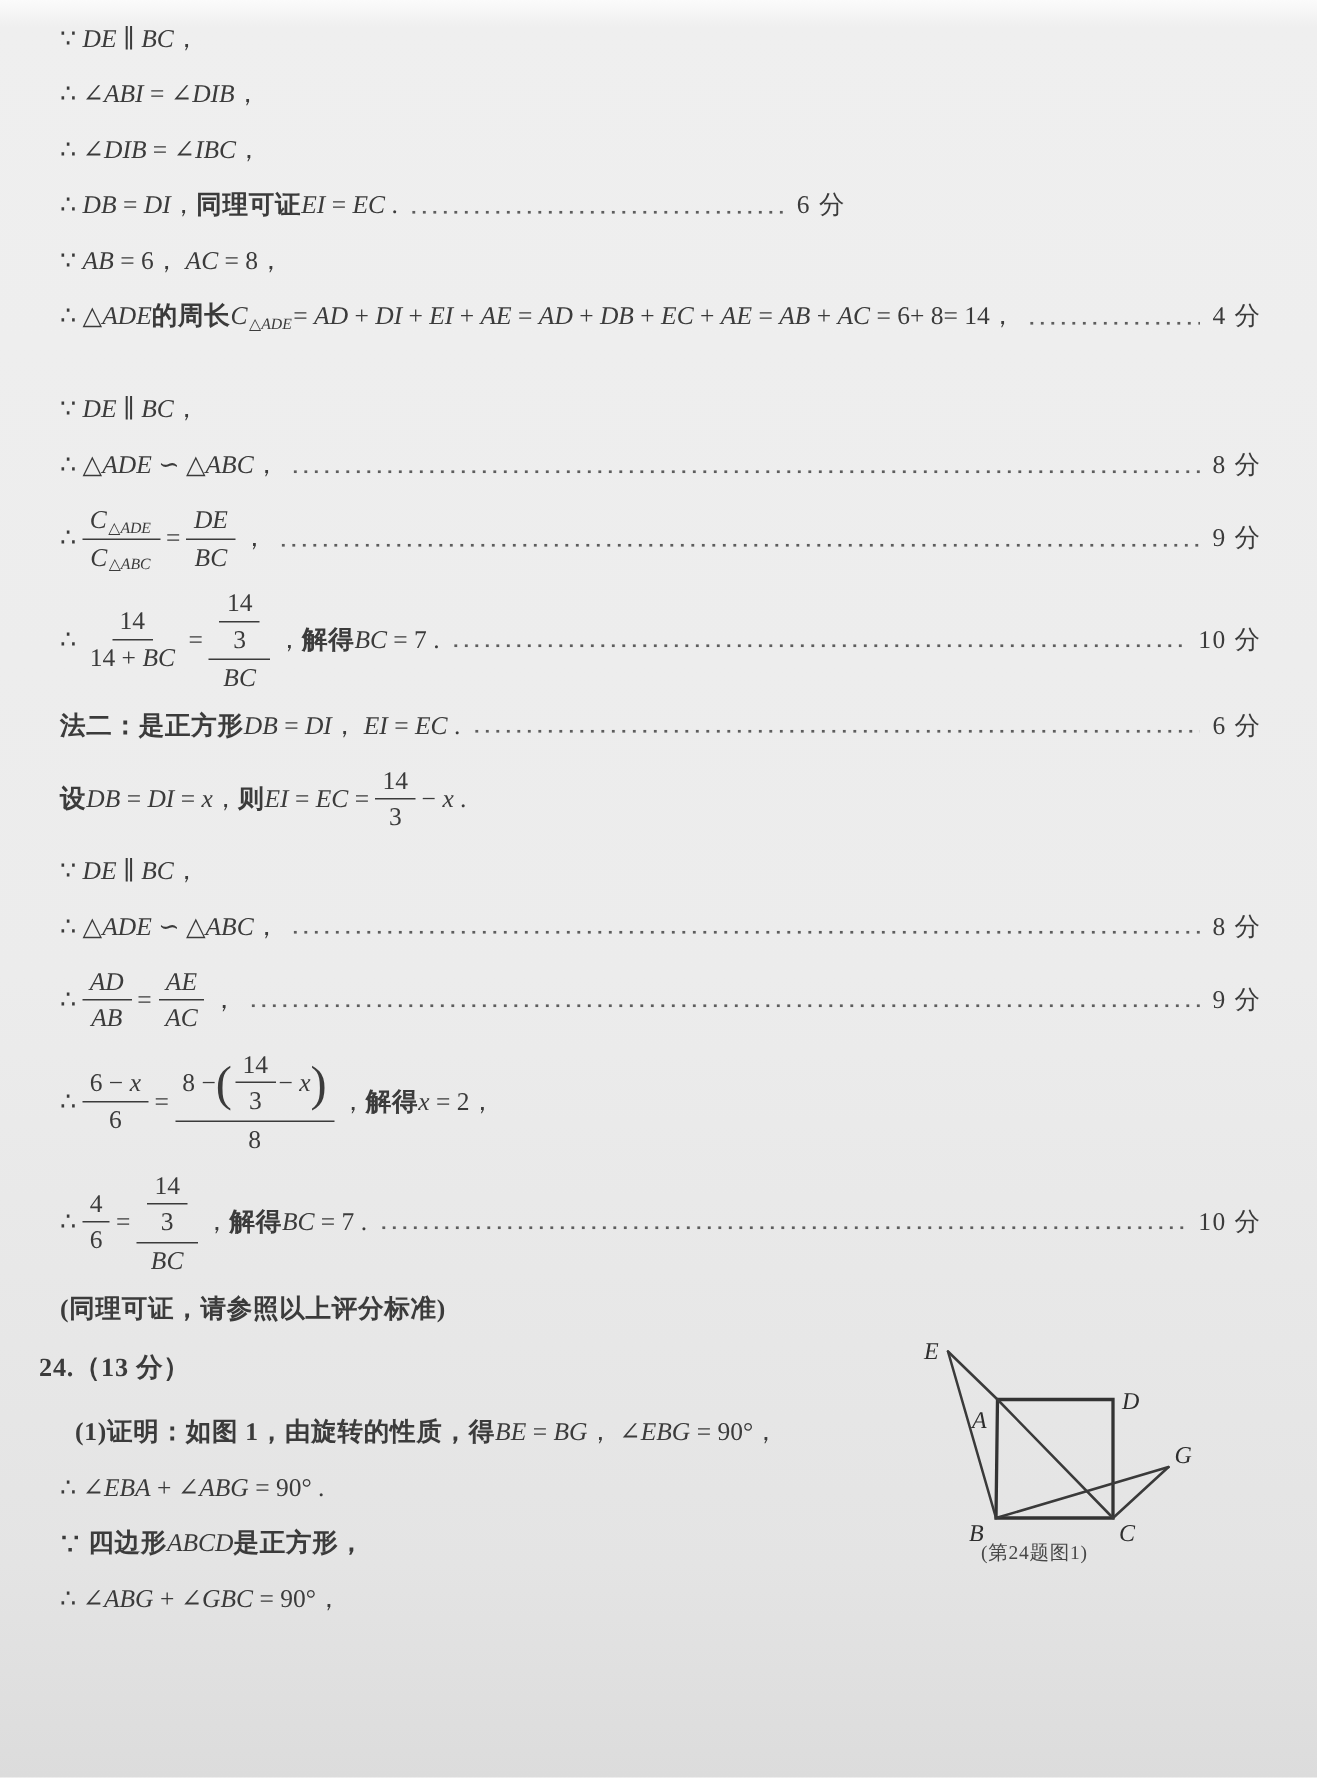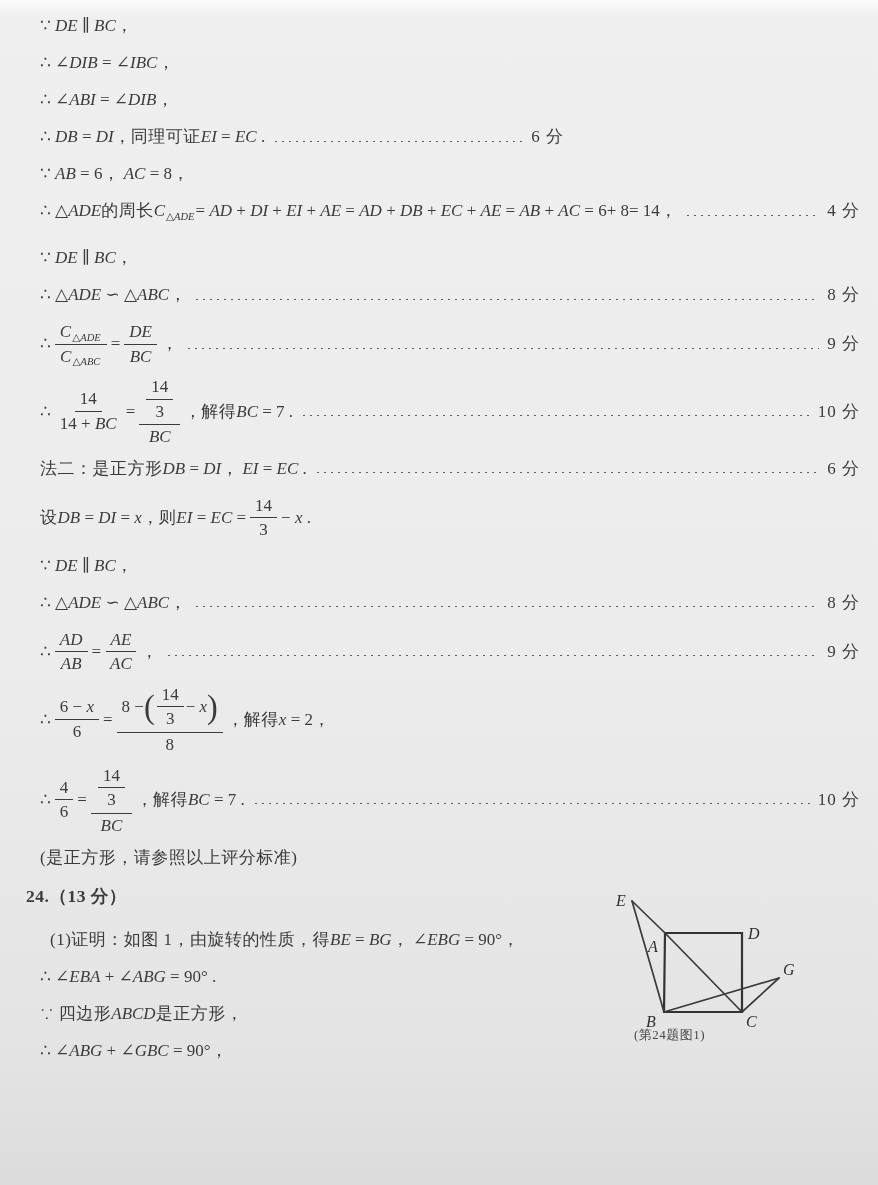--- a/index.html
+++ b/index.html
@@ -3,73 +3,73 @@
 <meta charset="utf-8">
 <style>
   html,body{margin:0;padding:0;}
   body{
     width:878px;height:1185px;overflow:hidden;
     background:linear-gradient(180deg,#fbfbfb 0,#efefef 18px,#ececec 55%,#e4e4e4 88%,#dcdcdc 100%);
     font-family:"Liberation Serif","DejaVu Serif",serif;
     color:#3b3b3b;
     position:relative;
   }
-  .doc{position:relative;padding:14px 18px 0 40px;}
+  .doc{position:relative;padding:14px 37px 0 40px;}
   .line{
     display:flex;align-items:center;min-height:24px;margin-bottom:13px;
     font-size:17px;line-height:1.25;white-space:nowrap;
   }
   .line .m i{font-style:italic;}
   .line .m,.line .zh{display:inline-block;}
-  .zh{letter-spacing:0.5px;}
+  .zh{letter-spacing:0.5px;font-weight:bold;}
   .mb-sm{margin-bottom:6px;}
   .mb-8{margin-bottom:8px;}
   .mb-12{margin-bottom:12px;}
   .mb-16{margin-bottom:16px;}
   .mb-18{margin-bottom:18px;}
-  .mb-lg{margin-bottom:23px;}
+  .mb-lg{margin-bottom:38px;}
   .q-head{font-weight:bold;margin-left:-14px;font-size:17.5px;text-align:center;}
   .indent1{margin-left:10px;}
   .frac{display:inline-flex;flex-direction:column;align-items:center;margin:2px 4px;vertical-align:middle;}
   .frac .num{padding:0 5px 2px;border-bottom:1.4px solid #3b3b3b;text-align:center;display:flex;align-items:center;justify-content:center;line-height:1.15;}
   .frac .den{padding:2px 5px 0;text-align:center;display:flex;align-items:center;justify-content:center;line-height:1.15;}
   .frac .frac{margin:1px 2px;}
   .sub{font-size:10.5px;transform:translateY(6px);display:inline-block;margin:0 1px 0 1px;}
   .dots{
     flex:1 1 auto;height:3px;margin:8px 8px 0 8px;align-self:center;
     background-image:radial-gradient(circle 1.1px at 3px 50%,#5d5d5d 90%,rgba(0,0,0,0));
     background-size:7px 3px;background-repeat:repeat-x;
   }
   .dots-fixed{flex:0 0 auto;}
   .score{white-space:nowrap;letter-spacing:1px;}
   .paren{display:inline-flex;align-items:center;}
   .paren .pr{font-size:190%;font-weight:300;transform:scaleY(1.02);line-height:1;color:#3b3b3b;}
   .paren .pc{display:inline-flex;align-items:center;}
   .figure{position:absolute;left:578px;top:868px;width:298px;height:195px;}
   .figure svg{display:block;}
   .fig-caption{
-    position:absolute;left:56px;top:158px;width:170px;text-align:left;
+    position:absolute;left:76px;top:158px;width:170px;text-align:left;
     font-size:13px;color:#474747;letter-spacing:0.5px;
   }
   svg text.vlabel{font-family:"Liberation Serif","DejaVu Serif",serif;font-style:italic;font-size:16px;fill:#2e2e2e;}
   svg .seg{stroke:#3a3a3a;stroke-width:1.7;fill:none;stroke-linecap:round;}
   svg .sq{stroke:#333;stroke-width:2.2;fill:none;stroke-linejoin:miter;}
 </style>
 </head>
 <body>
 
 <div class="doc" id="doc">
     <div class="line">
       <span class="m">∵ <i>DE</i> ∥ <i>BC</i>，</span>
     </div>
     <div class="line">
+      <span class="m">∴ ∠<i>ABI</i> = ∠<i>DIB</i>，</span>
+    </div>
+    <div class="line">
       <span class="m">∴ ∠<i>DIB</i> = ∠<i>IBC</i>，</span>
-    </div>
-    <div class="line">
-      <span class="m">∴ ∠<i>ABI</i> = ∠<i>DIB</i>，</span>
     </div>
     <div class="line">
       <span class="m">∴ <i>DB</i> = <i>DI</i>，</span>
       <span class="zh"> 同理可证 </span>
       <span class="m"><i>EI</i> = <i>EC</i> .</span>
       <span class="dots dots-fixed" style="width: 250px;"></span>
       <span class="score">6 分</span>
     </div>
     <div class="line">
       <span class="m">∵ <i>AB</i> = 6， <i>AC</i> = 8，</span>
@@ -264,21 +264,21 @@
           <span class="m"><i>BC</i></span>
         </span>
       </span>
       <span class="m">，</span>
       <span class="zh"> 解得 </span>
       <span class="m"><i>BC</i> = 7 .</span>
       <span class="dots"></span>
       <span class="score">10 分</span>
     </div>
     <div class="line mb-16">
-      <span class="zh">(是正方形，请参照以上评分标准)</span>
+      <span class="zh">(同理可证，请参照以上评分标准)</span>
     </div>
     <div class="line mb-18 q-head">
       <span class="zh">24.（13 分）</span>
     </div>
     <div class="line indent1">
       <span class="zh">(1)证明：如图 1，由旋转的性质，得 </span>
       <span class="m"><i>BE</i> = <i>BG</i>， ∠<i>EBG</i> = 90°，</span>
     </div>
     <div class="line">
       <span class="m">∴ ∠<i>EBA</i> + ∠<i>ABG</i> = 90° .</span>

